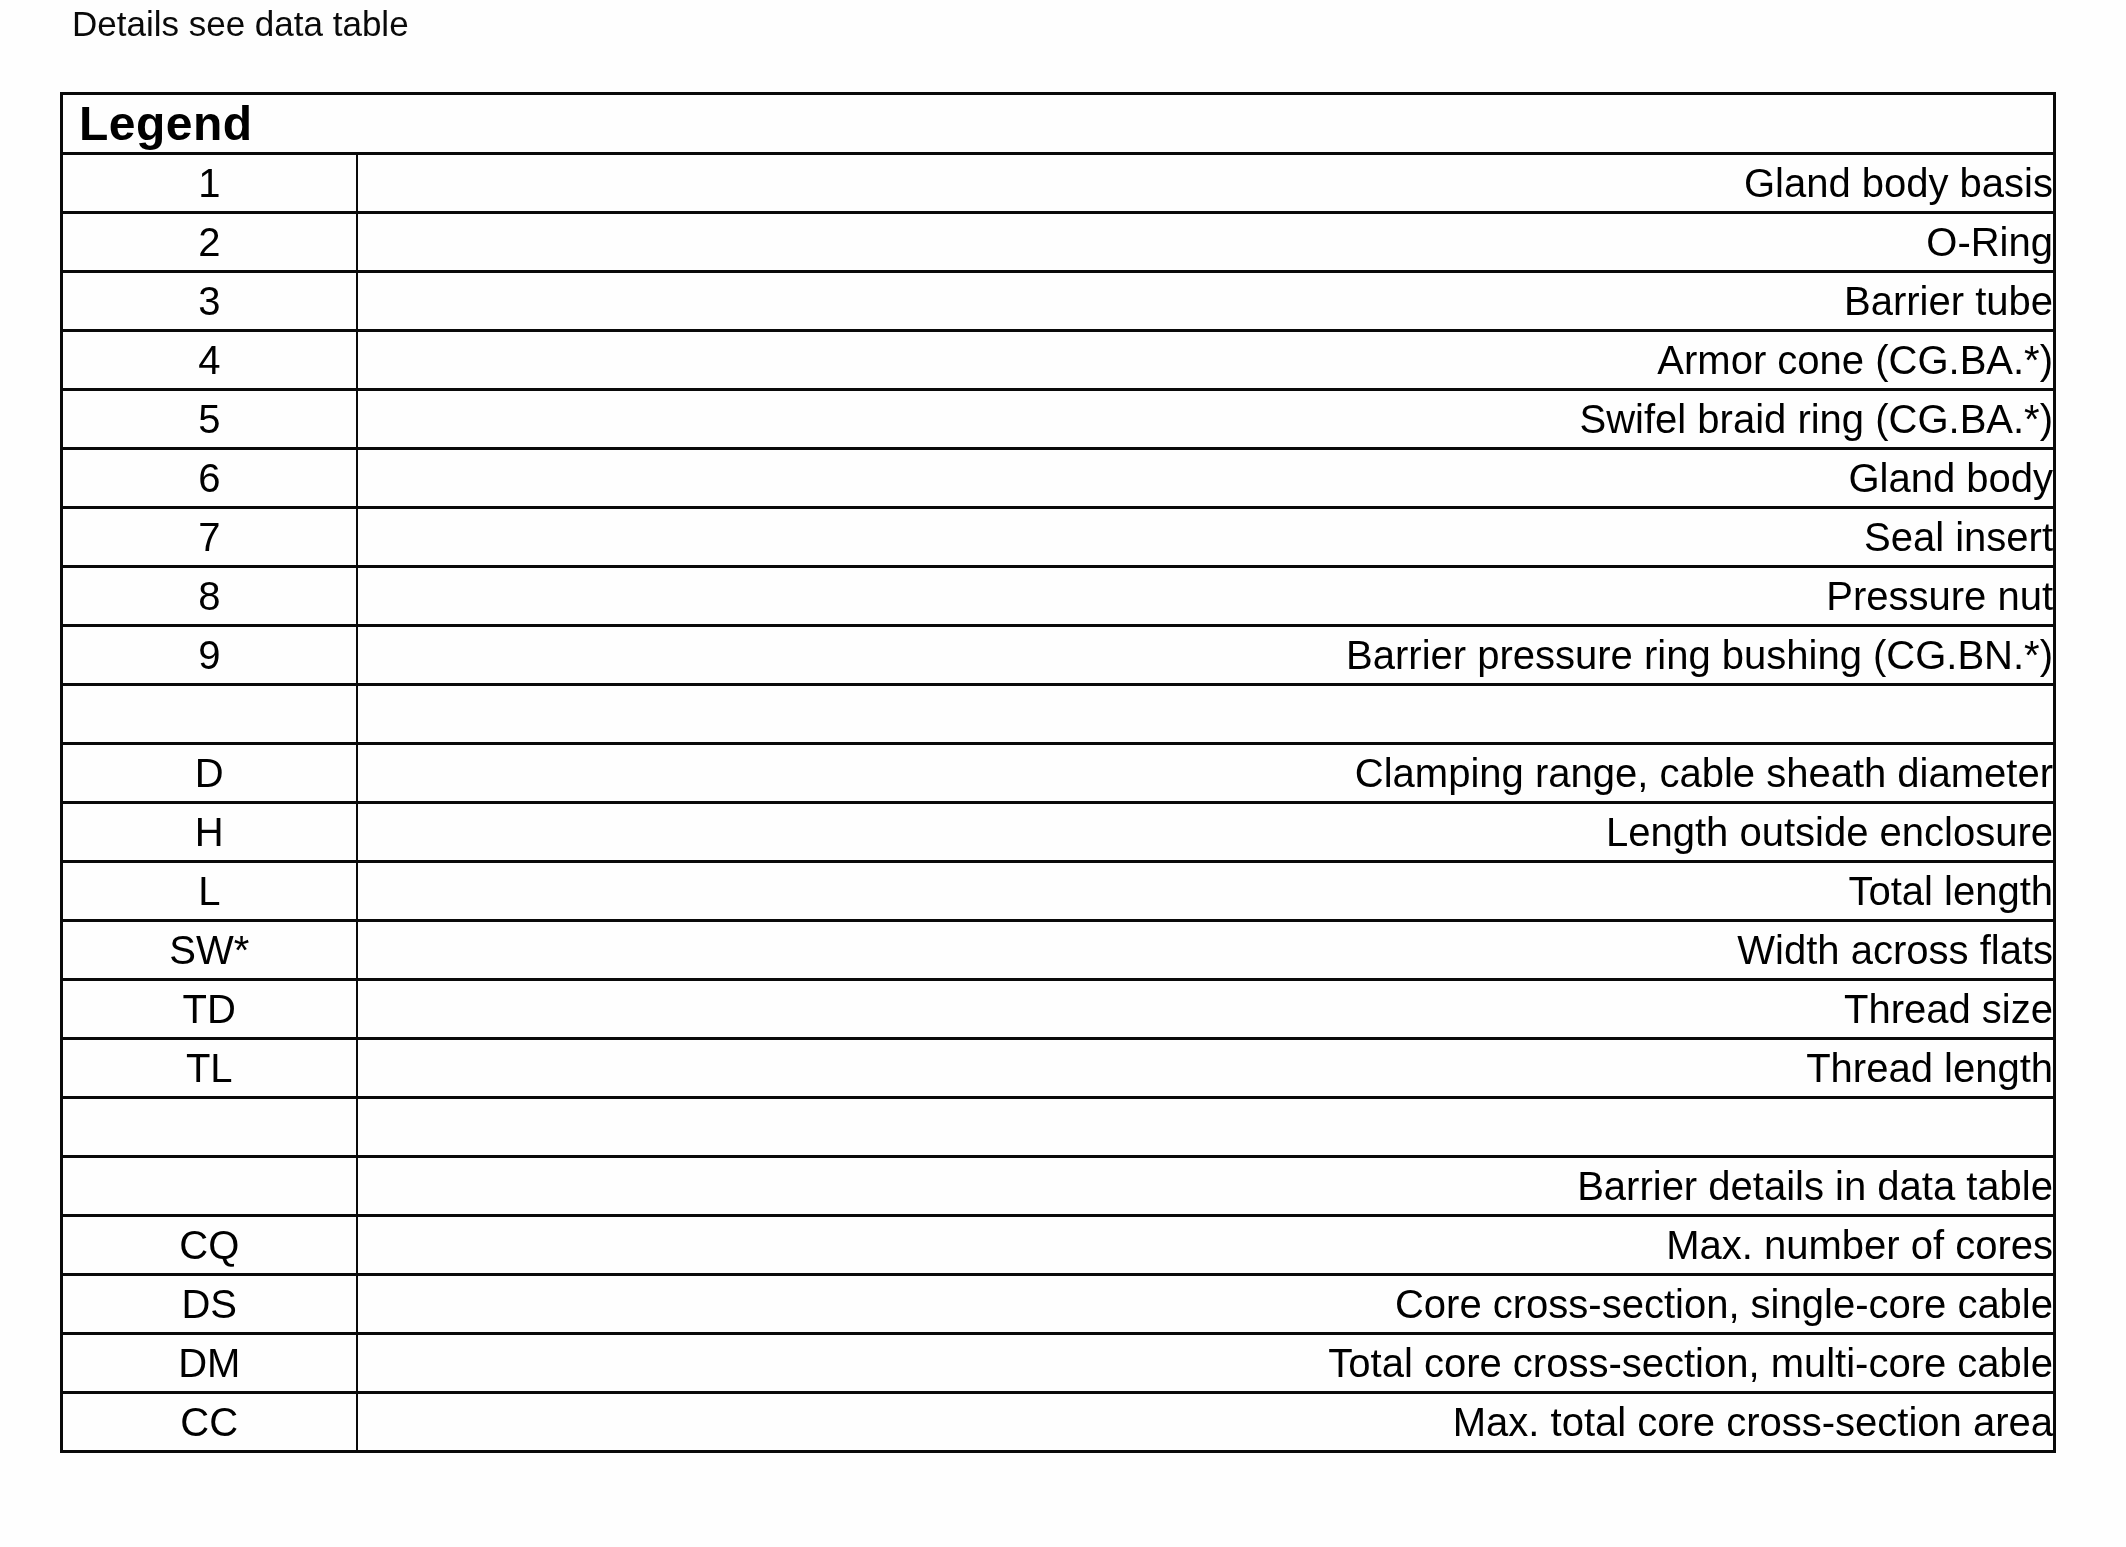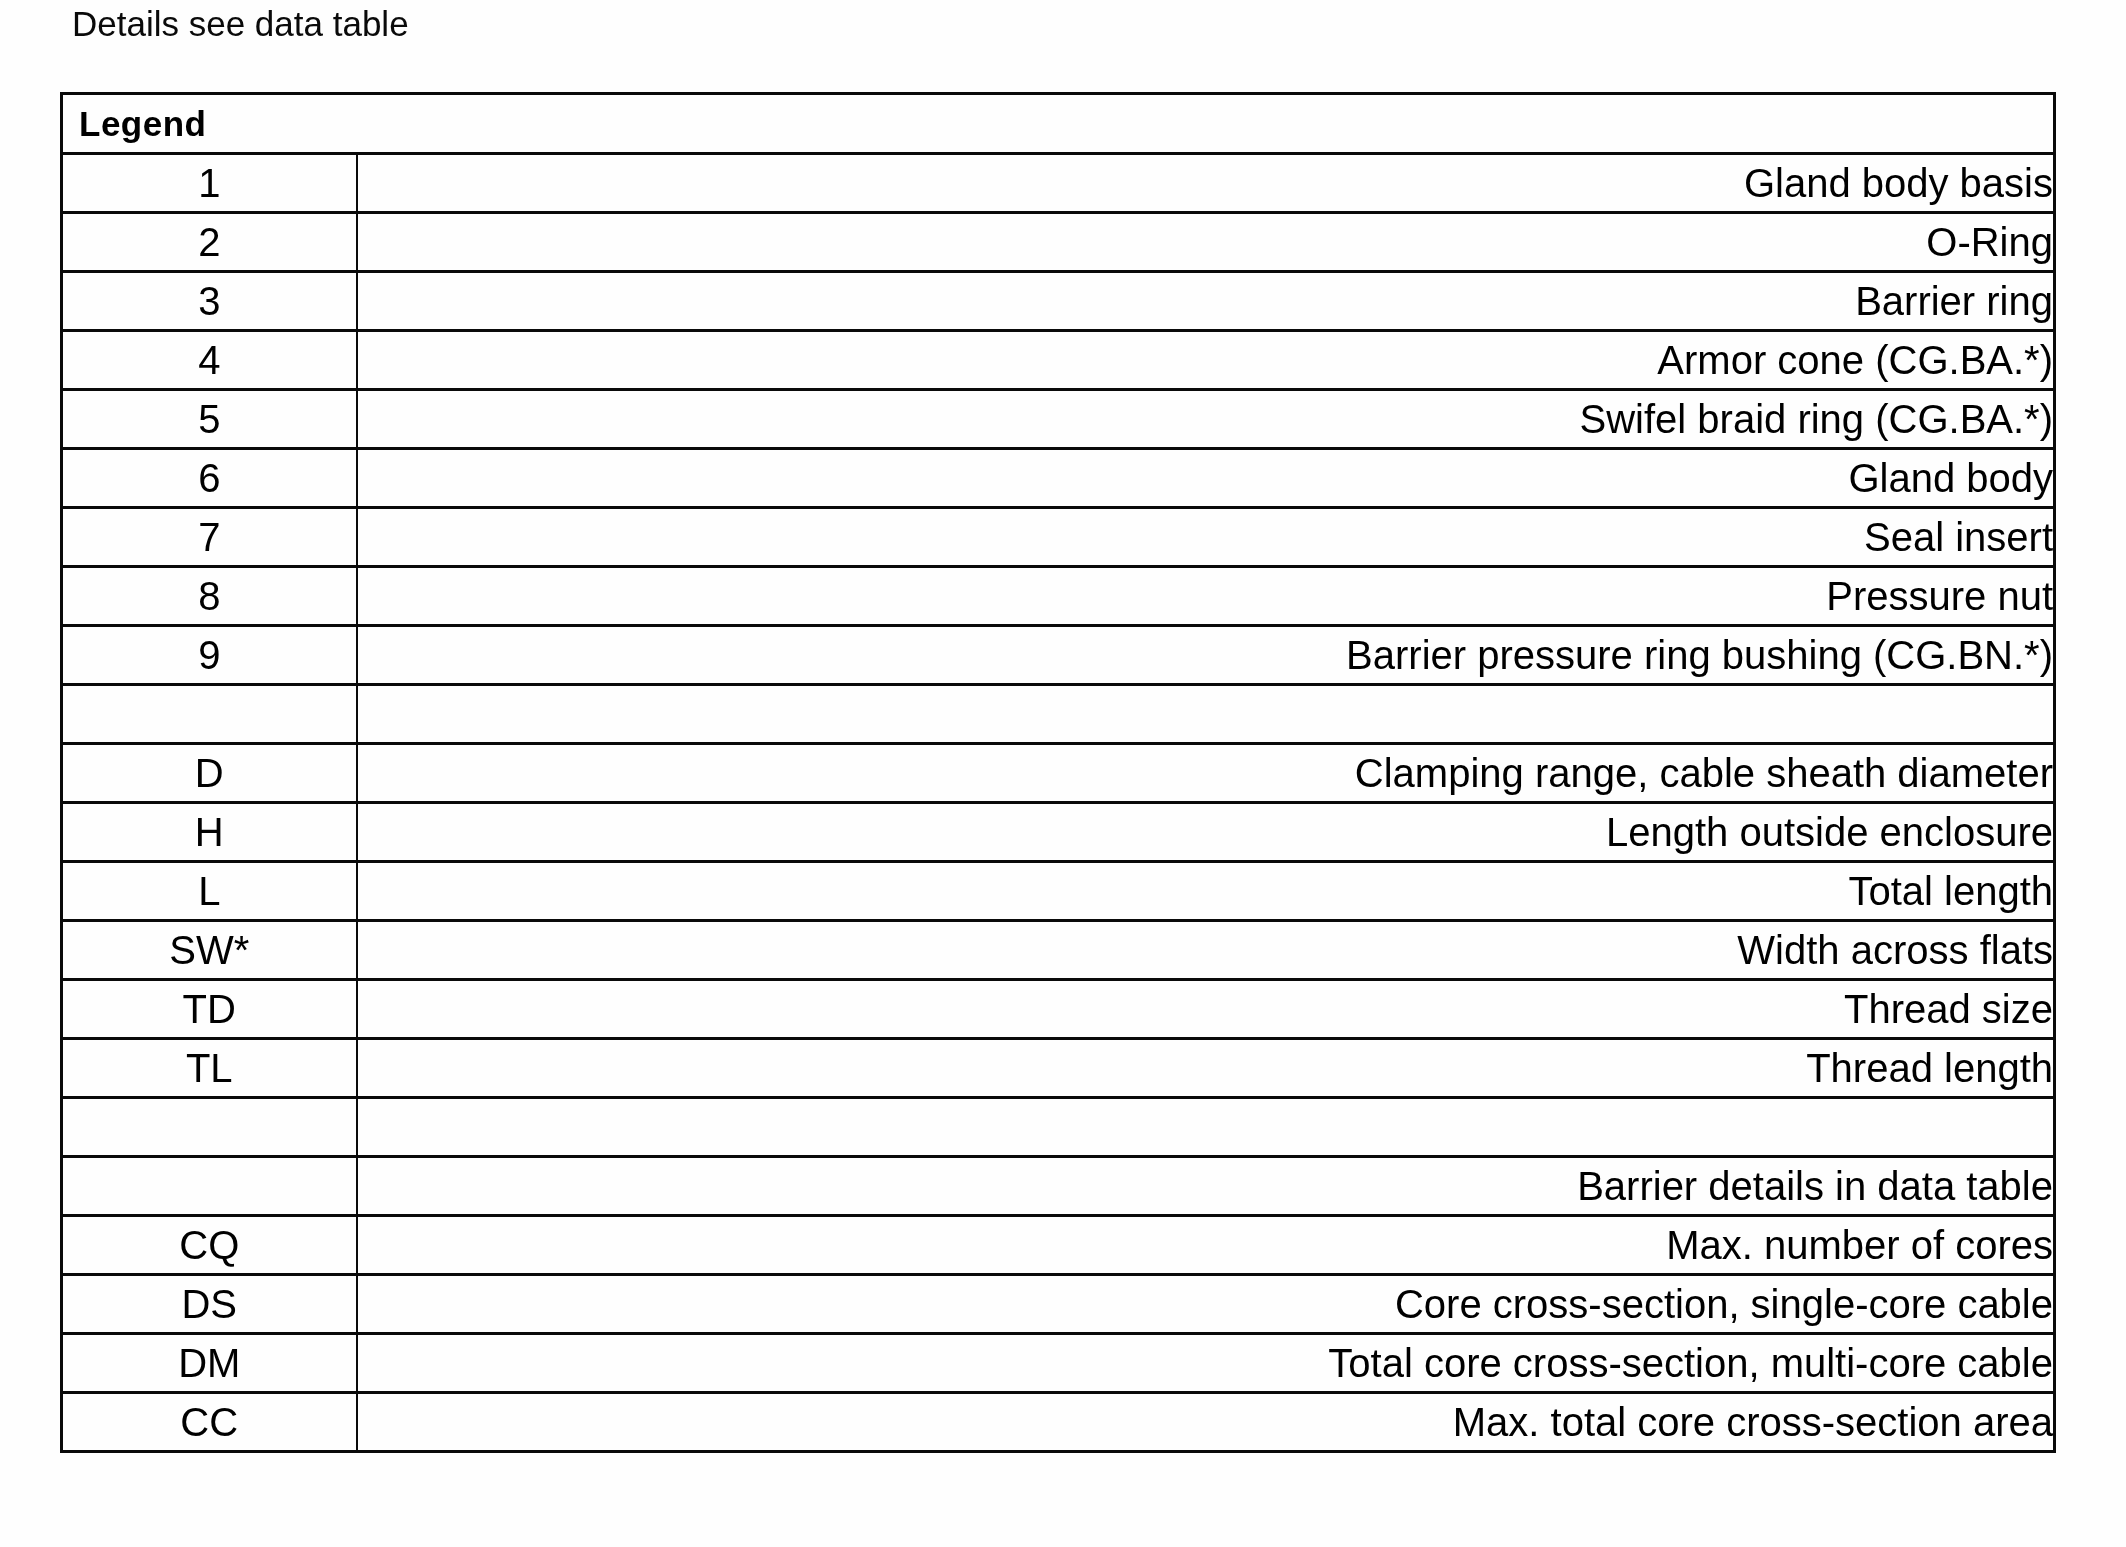--- a/index.html
+++ b/index.html
@@ -30,21 +30,21 @@
     width: 1996px;
     border-collapse: collapse;
     table-layout: fixed;
   }
   table.legend col.c-key  { width: 295px; }
   table.legend th {
     border: 3px solid #0a0a0a;
     height: 57px;
     text-align: left;
     vertical-align: middle;
-    font-size: 35px;
+    font-size: 48px;
     font-weight: bold;
     padding: 0 0 0 16px;
     letter-spacing: 0.5px;
   }
   table.legend td {
     height: 56px;
     vertical-align: middle;
     font-size: 40px;
     border-top: 3px solid #0a0a0a;
     border-bottom: 3px solid #0a0a0a;
@@ -83,21 +83,21 @@
     <tr>
         <td class="k">1</td>
         <td class="d">Gland body basis</td>
       </tr>
     <tr>
         <td class="k">2</td>
         <td class="d">O-Ring</td>
       </tr>
     <tr>
         <td class="k">3</td>
-        <td class="d">Barrier ring</td>
+        <td class="d">Barrier tube</td>
       </tr>
     <tr>
         <td class="k">4</td>
         <td class="d">Armor cone (CG.BA.*)</td>
       </tr>
     <tr>
         <td class="k">5</td>
         <td class="d">Swifel braid ring (CG.BA.*)</td>
       </tr>
     <tr>

